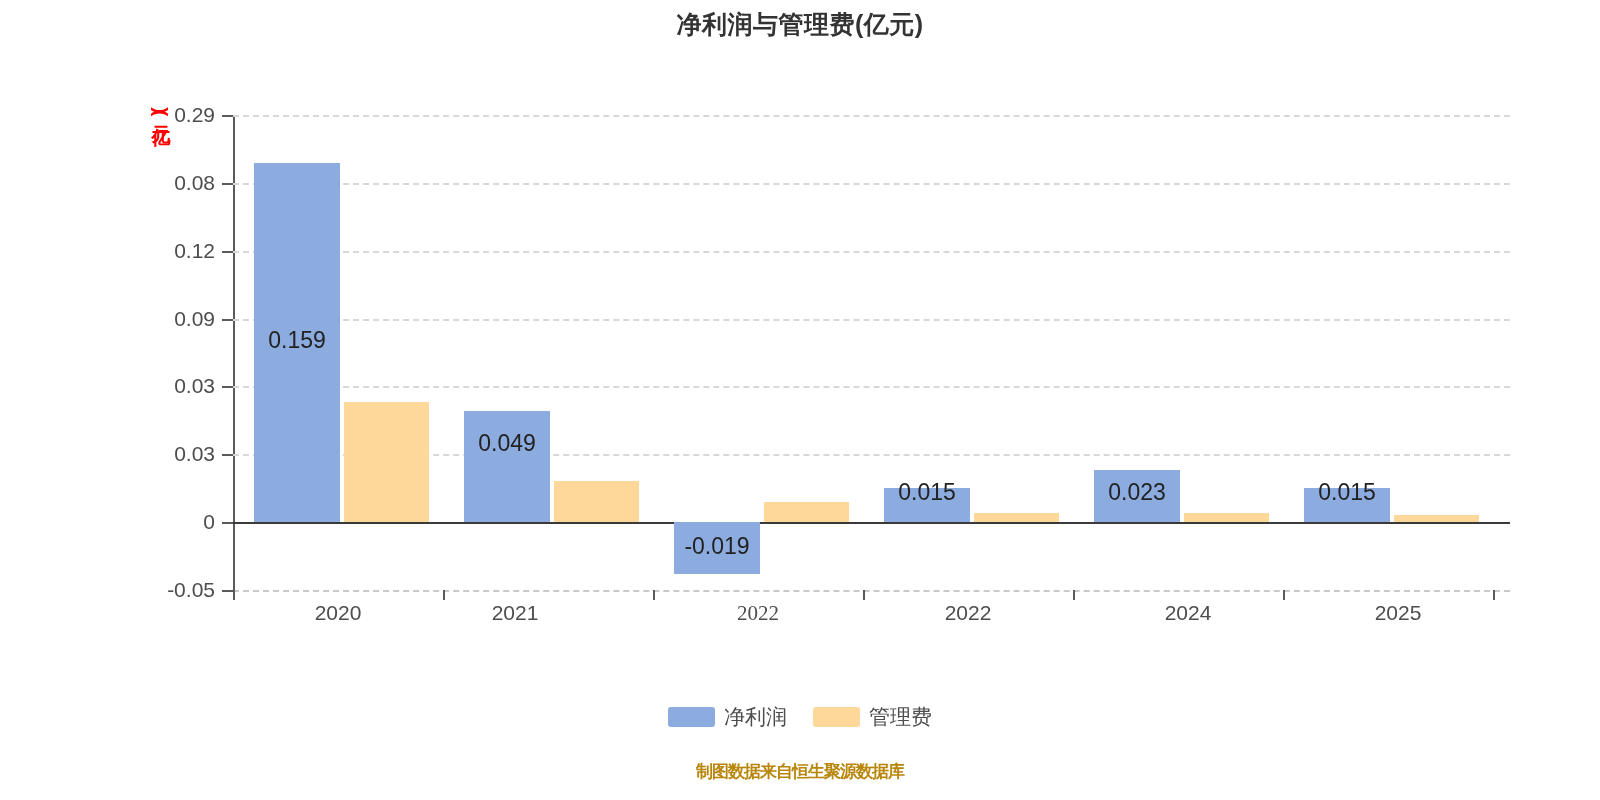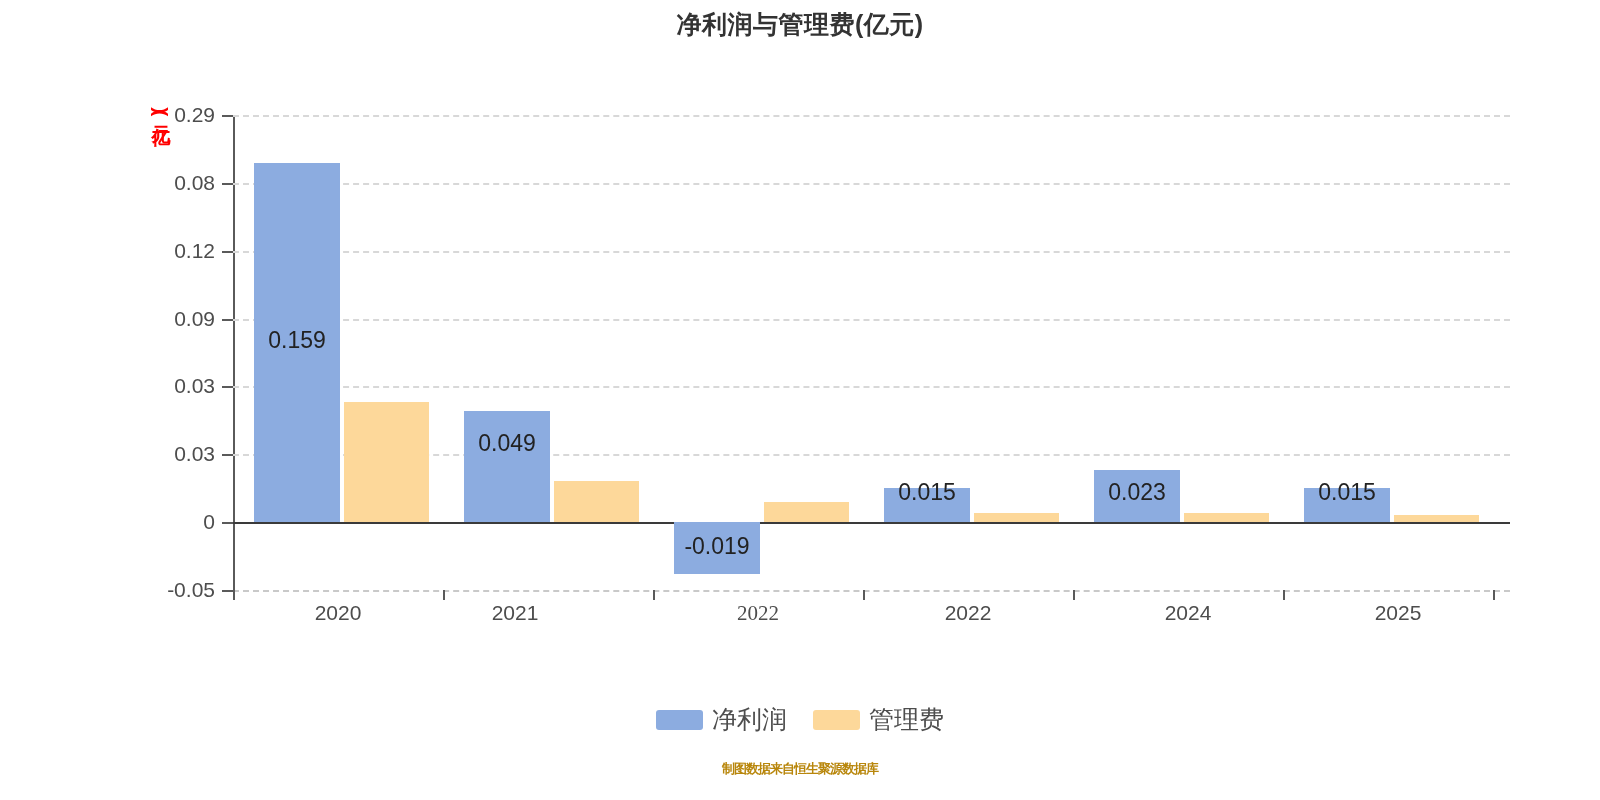--- a/index.html
+++ b/index.html
@@ -149,33 +149,33 @@
     display: flex;
     align-items: center;
     gap: 9px;
   }
   .legend-swatch {
     width: 47px;
     height: 20px;
     border-radius: 3px;
   }
   .legend-label {
-    font-size: 25px;
+    font-size: 21px;
     color: #4d4d4d;
     white-space: nowrap;
   }
 
   
   #footer-note {
     position: absolute;
     top: 760px;
     left: 0;
     width: 1600px;
     text-align: center;
-    font-size: 13px;
+    font-size: 17px;
     font-weight: bold;
     color: #b8860b;
     letter-spacing: -1px;
     white-space: nowrap;
   }
 </style>
 </head>
 <body>
 
 <div id="chart-title">净利润与管理费(亿元)</div>

